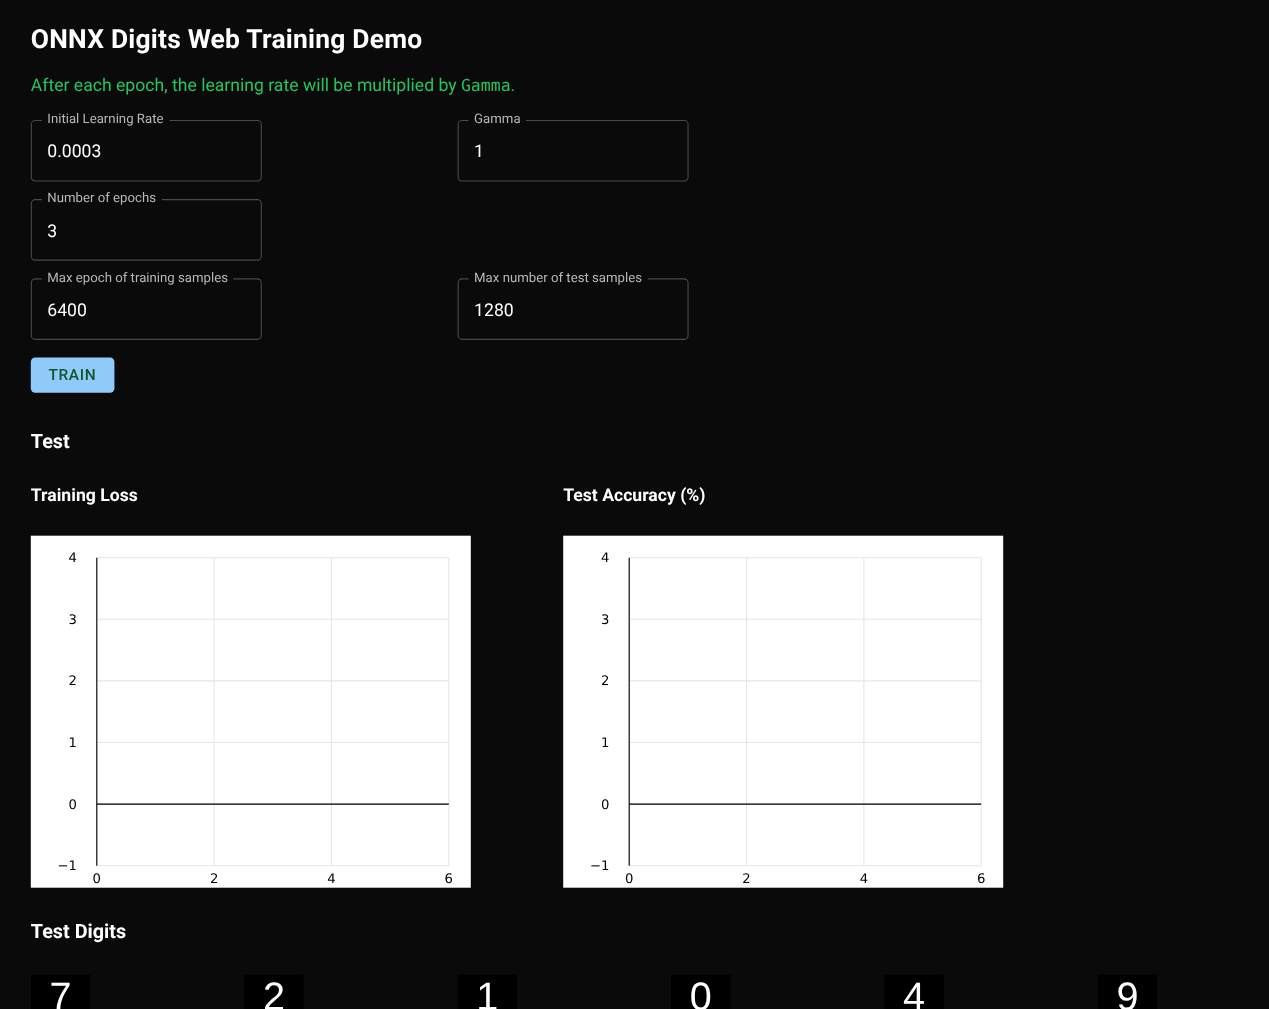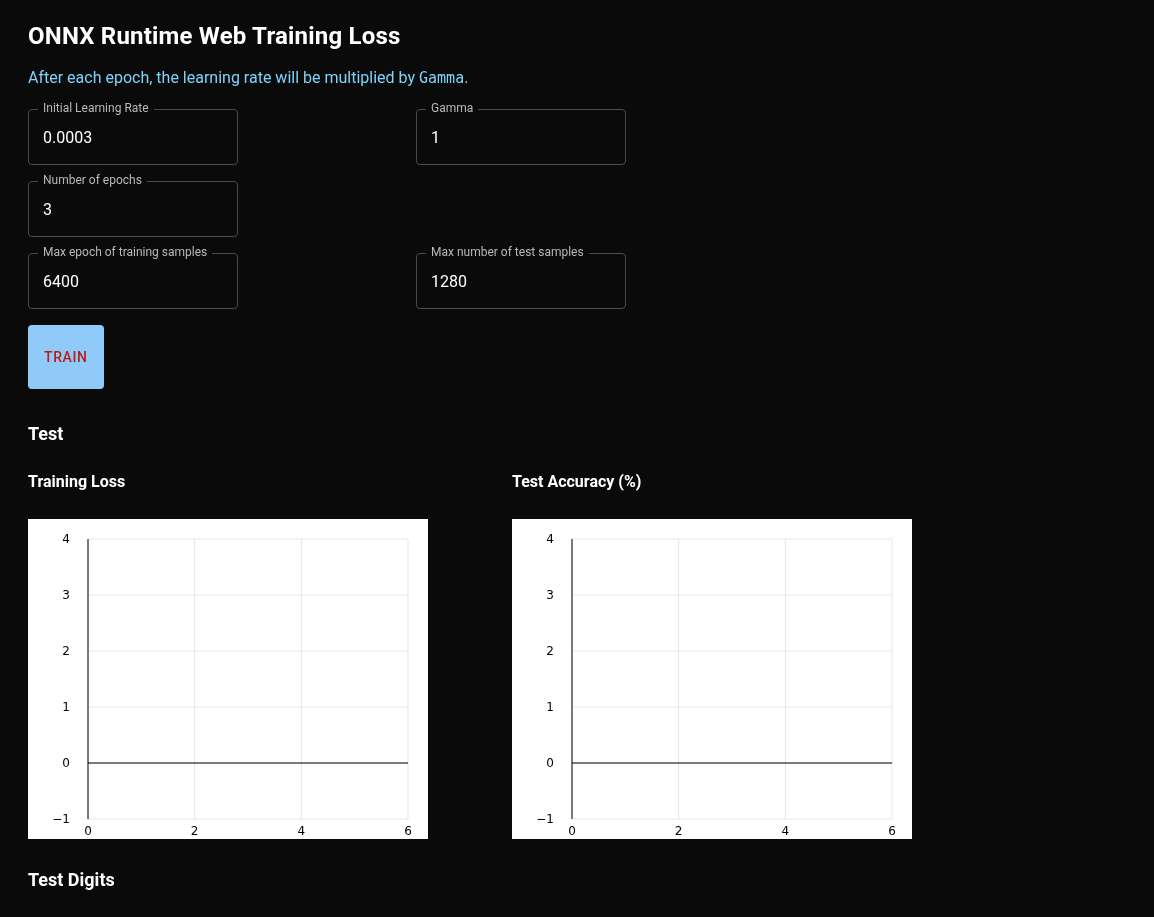--- a/index.html
+++ b/index.html
@@ -16,21 +16,21 @@
   }
   h1.page-title {
     font-size: 24px;
     font-weight: 700;
     margin: 22px 0 18px 0;
     letter-spacing: 0.2px;
   }
   p.description {
     font-size: 16px;
     margin: 0 0 22px 0;
-    color: #7dd3fc;
+    color: #22c55e;
   }
   p.description code {
     font-family: ui-monospace, SFMono-Regular, Menlo, monospace;
     font-size: 15px;
   }
   .form-grid {
     display: grid;
     grid-template-columns: 210px 178px 210px;
     column-gap: 0;
     row-gap: 16px;
@@ -66,24 +66,24 @@
     background: transparent;
     border: none;
     outline: none;
     color: #fff;
     font-size: 16px;
     width: 100%;
     font-family: inherit;
   }
   .train-btn {
     background: #90caf9;
-    color: #b91c1c;
+    color: #14532d;
     border: none;
     border-radius: 4px;
-    padding: 24px 16px;
+    padding: 8px 16px;
     font-size: 14px;
     font-weight: 500;
     letter-spacing: 0.6px;
     cursor: pointer;
     text-transform: uppercase;
     font-family: inherit;
     margin-bottom: 20px;
   }
   h2.section {
     font-size: 18px;
@@ -127,21 +127,21 @@
     line-height: 40px;
     text-align: center;
     overflow: hidden;
     font-weight: 400;
   }
 </style>
 </head>
 <body>
 
 <div class="container">
-  <h1 class="page-title">ONNX Runtime Web Training Loss</h1>
+  <h1 class="page-title">ONNX Digits Web Training Demo</h1>
 
   <p class="description">
     <span>After each epoch, the learning rate will be multiplied by </span><code>Gamma</code><span>.</span>
   </p>
 
   <div class="form-grid">
 
     <div class="field col-a">
       <span class="field-label">Initial Learning Rate</span>
       <div class="field-outline">

